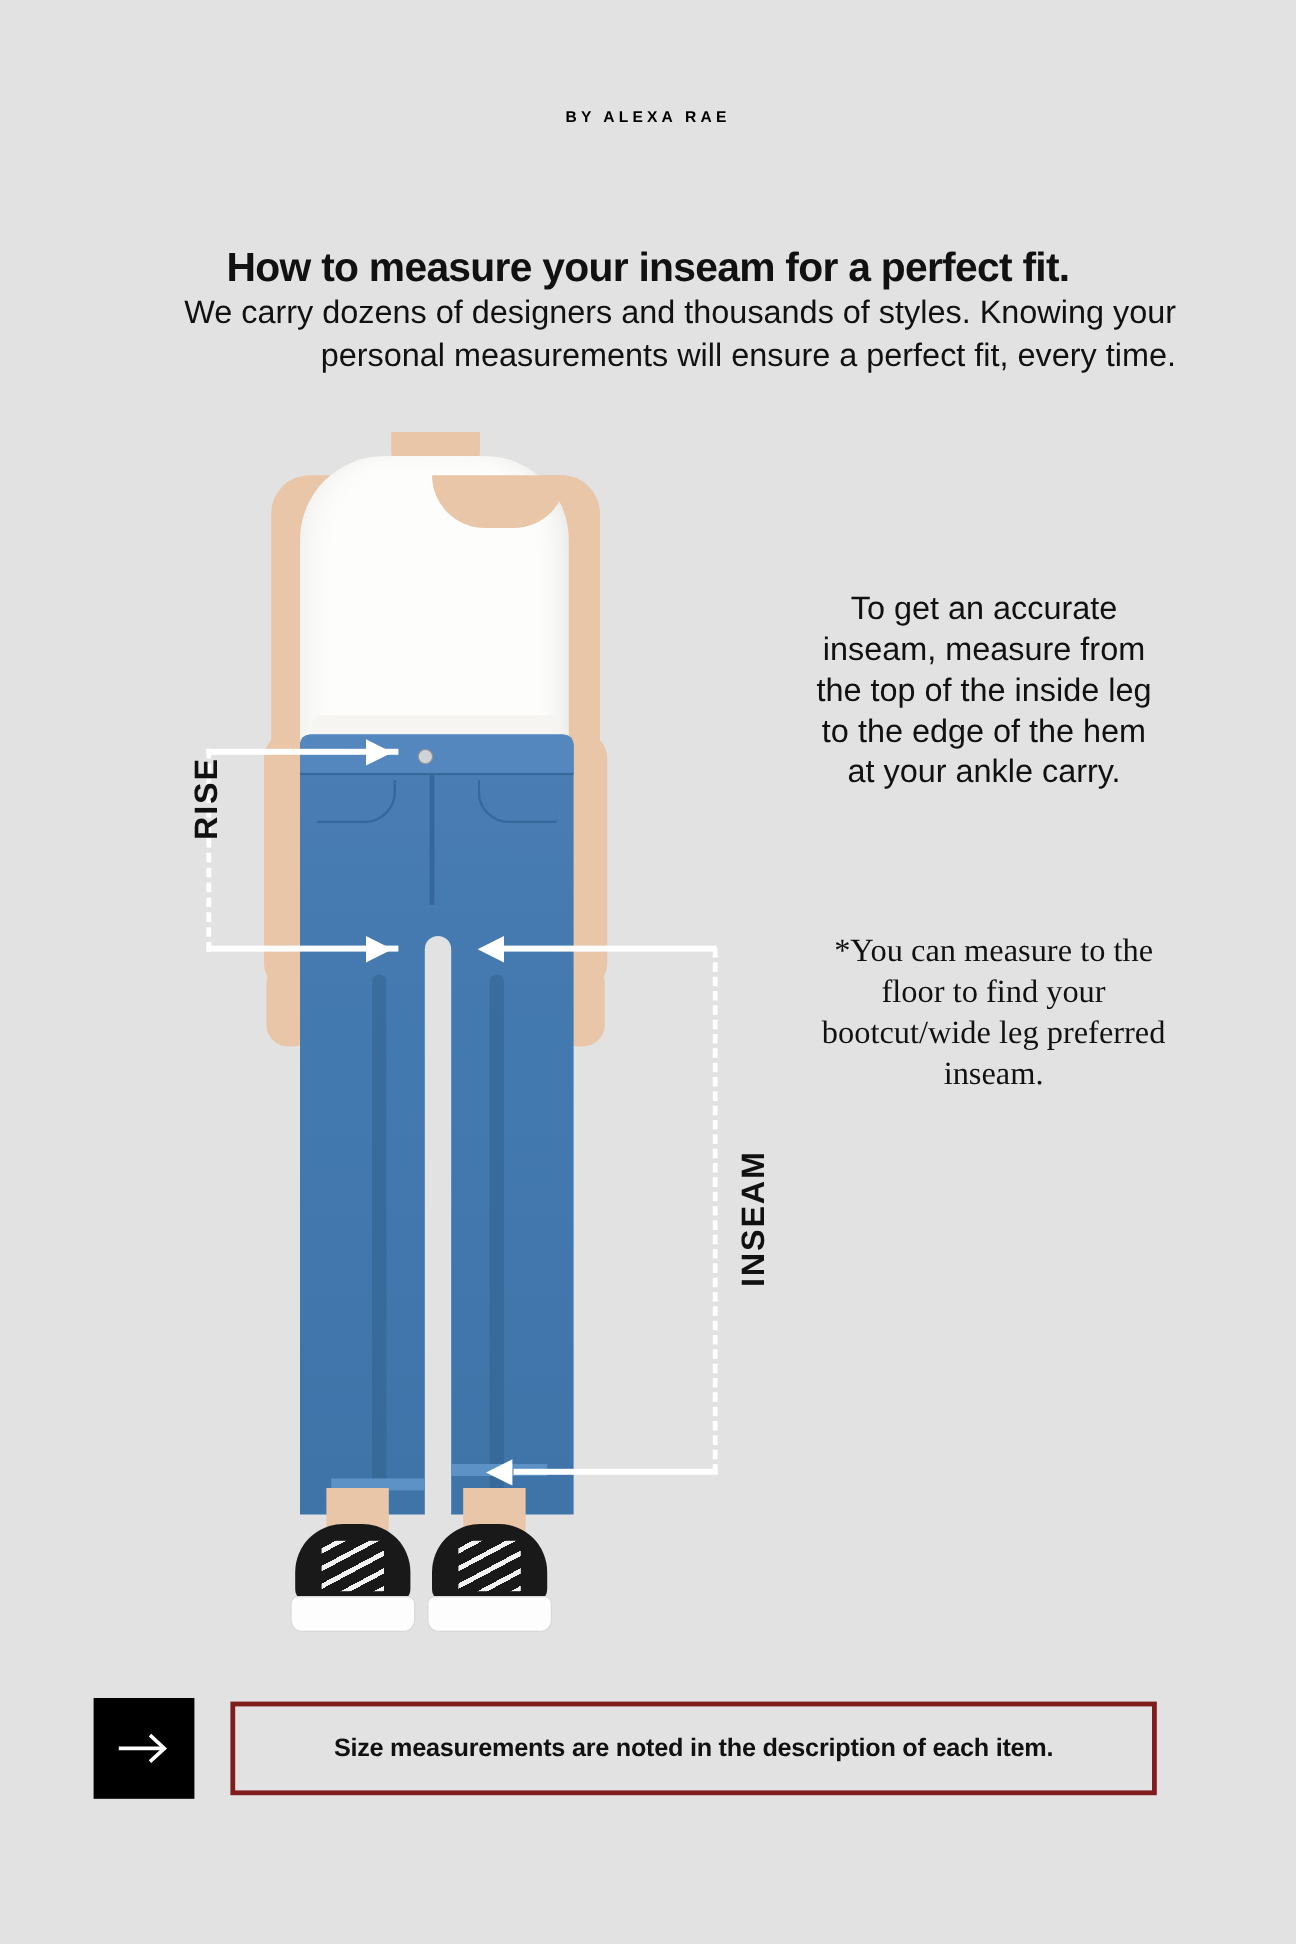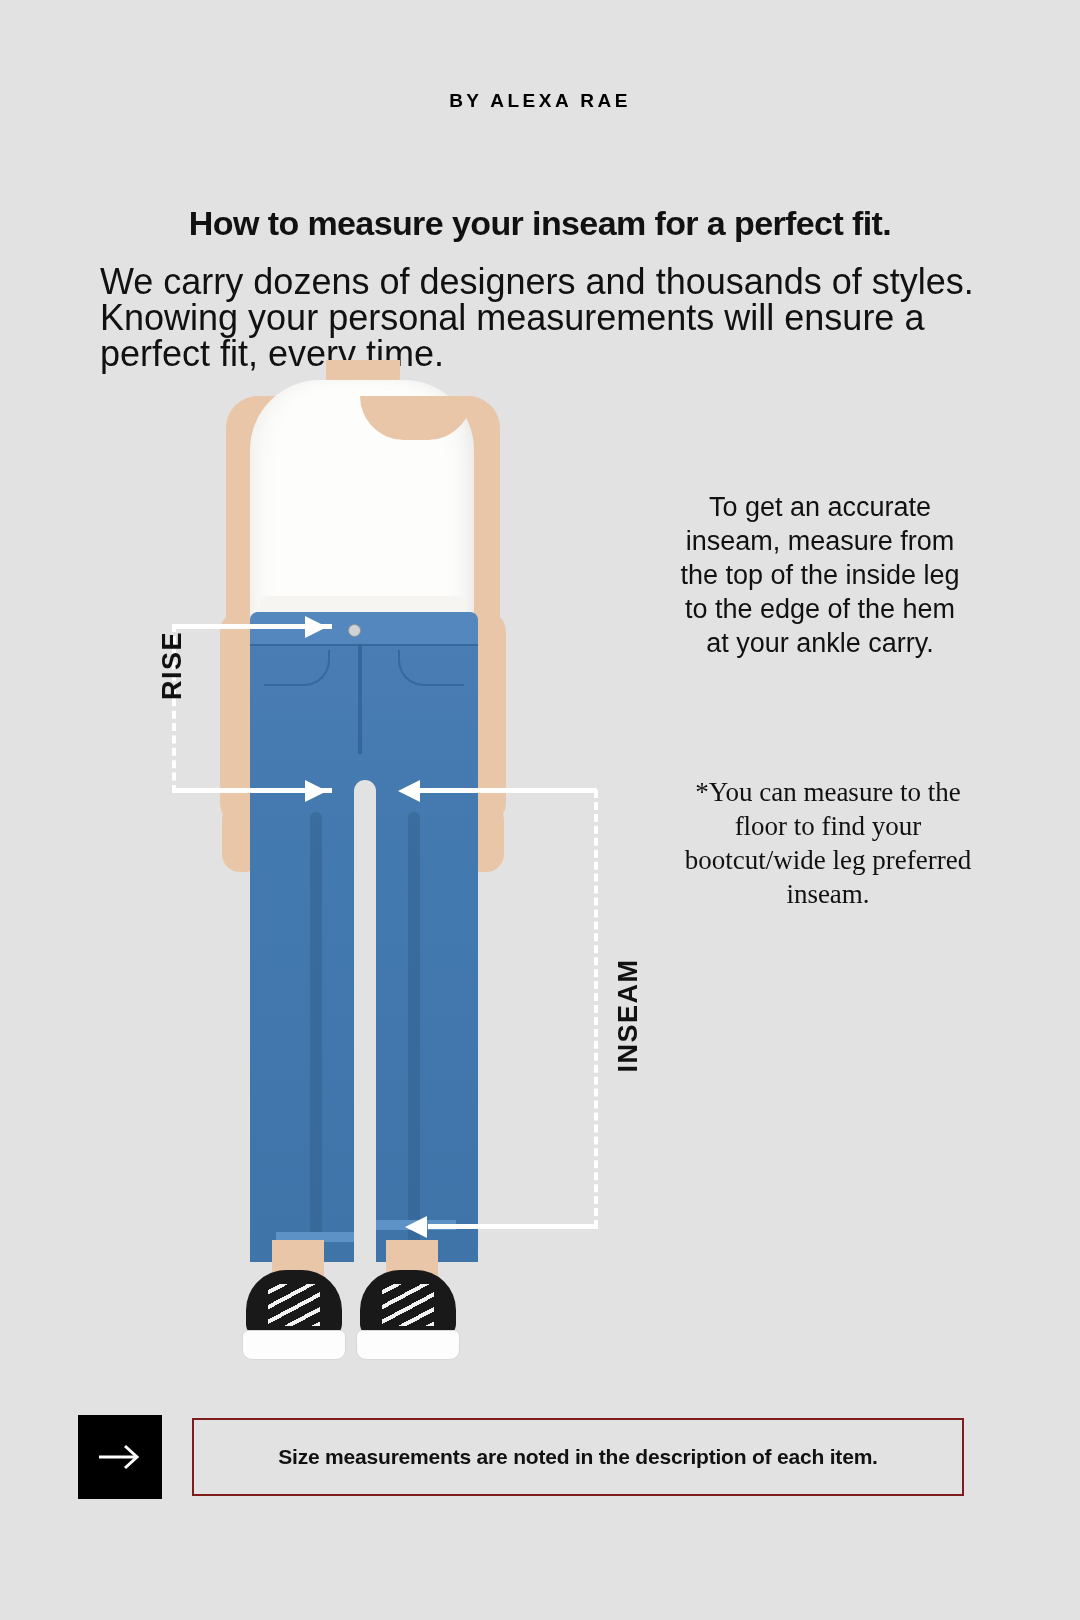--- a/index.html
+++ b/index.html
@@ -25,46 +25,46 @@
     font-family: "DejaVu Sans", sans-serif;
     font-weight: 700;
     font-size: 60px;
     letter-spacing: 2px;
     line-height: 58px;
     color: #000;
   }
   .logo-sub {
     font-family: "Liberation Sans", sans-serif;
     font-weight: 700;
-    font-size: 19px;
+    font-size: 13px;
     letter-spacing: 3.5px;
     margin-top: 8px;
     color: #000;
   }
 
   
   .headline {
     position: absolute;
     top: 204px;
     left: 0;
     width: 1080px;
     text-align: center;
     font-size: 34px;
     font-weight: 700;
     letter-spacing: -0.6px;
     color: #111;
   }
   .subhead {
     position: absolute;
-    top: 264px;
+    top: 242px;
     left: 50%;
     transform: translateX(-50%);
     width: 880px;
-    text-align: left;
-    font-size: 36px;
+    text-align: right;
+    font-size: 27px;
     line-height: 36px;
     color: #111;
   }
 
   
   .photo {
     position: absolute;
     left: 198px;
     top: 360px;
     width: 330px;
@@ -307,21 +307,21 @@
     background: #000;
     display: flex;
     align-items: center;
     justify-content: center;
   }
   .footer-arrow svg { display: block; }
   .footer-box {
     position: absolute;
     left: 192px; top: 1418px;
     width: 772px; height: 78px;
-    border: 2px solid #7f1d1d;
+    border: 4px solid #7f1d1d;
     display: flex;
     align-items: center;
     justify-content: center;
   }
   .footer-text {
     font-size: 21px;
     font-weight: 700;
     color: #111;
     letter-spacing: -0.2px;
   }

